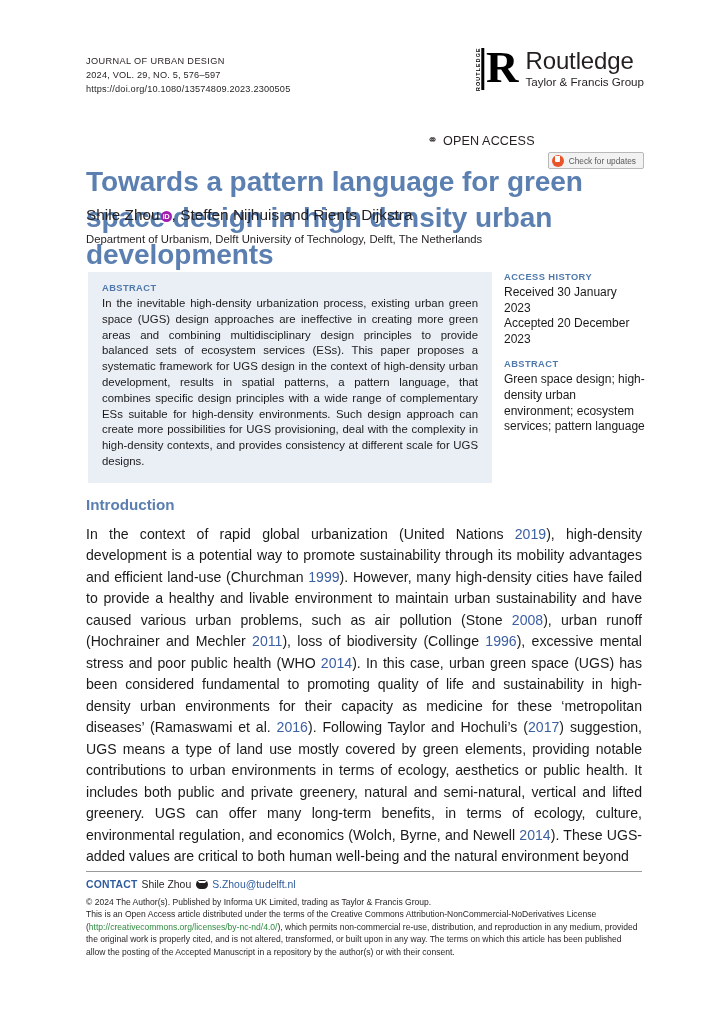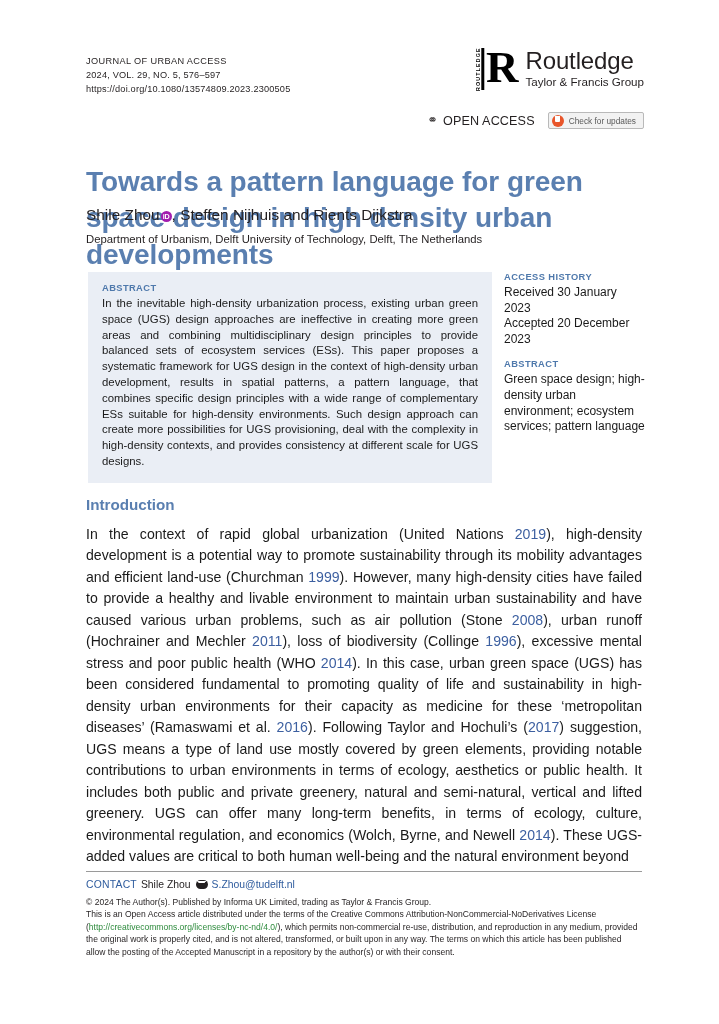--- a/index.html
+++ b/index.html
@@ -113,20 +113,21 @@
   .crossmark {
     margin-left: 13px;
     display: flex;
     align-items: center;
     border: 1px solid #b9b9b9;
     border-radius: 2px;
     background: #f2f2f2;
     padding: 2px 7px 2px 3px;
     height: 17px;
     box-sizing: border-box;
+    margin-top: 40px;
   }
   .cm-icon {
     width: 12px;
     height: 12px;
     border-radius: 50%;
     background: #e8552a;
     position: relative;
     margin-right: 5px;
     flex: none;
   }
@@ -267,21 +268,21 @@
     left: 86px;
     top: 879px;
     width: 556px;
     font-size: 10.4px;
     color: #231f20;
     display: flex;
     align-items: center;
   }
   .contact-label {
     color: #2f5c9e;
-    font-weight: normal;
+    font-weight: bold;
     letter-spacing: 0.02em;
     margin-right: 4px;
   }
   .mail-icon {
     display: inline-block;
     width: 12px;
     height: 9px;
     background: #231f20;
     border-radius: 5px;
     position: relative;
@@ -314,21 +315,21 @@
   }
   .cc-link { color: #2e8b3d; }
 </style>
 </head>
 <body>
 
 <div class="page">
 
   <div class="masthead">
     <div class="journal-meta">
-      <div class="journal-name">JOURNAL OF URBAN ACCESS</div>
+      <div class="journal-name">JOURNAL OF URBAN DESIGN</div>
       <div>2024, VOL. 29, NO. 5, 576–597</div>
       <div>https://doi.org/10.1080/13574809.2023.2300505</div>
     </div>
 
     <div class="logo">
       <div class="logo-mark">
         <div class="logo-vert">ROUTLEDGE</div>
         <div class="logo-r">R</div>
       </div>
       <div class="logo-words">

